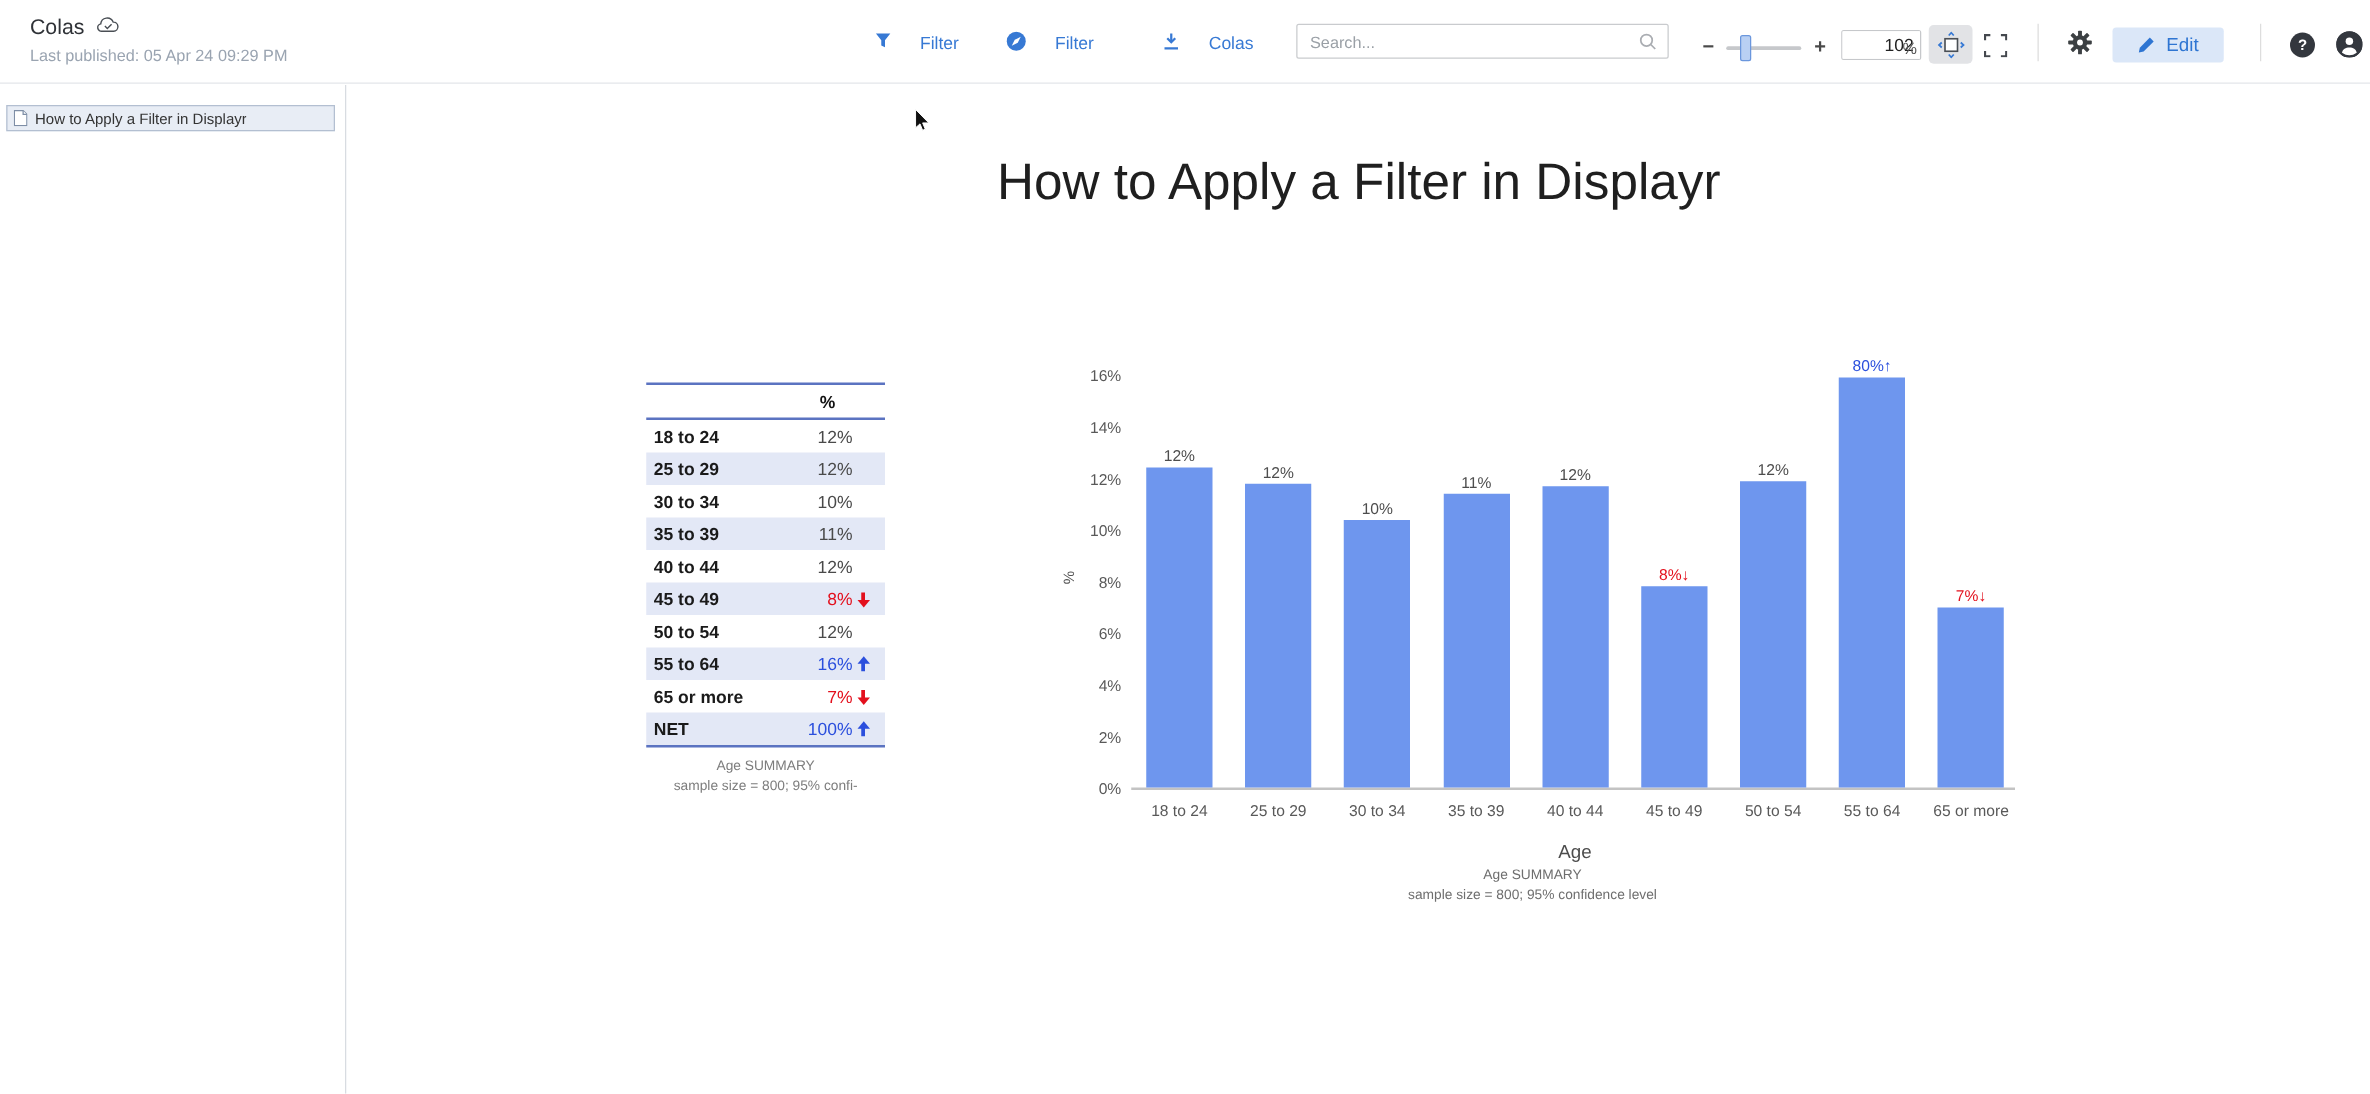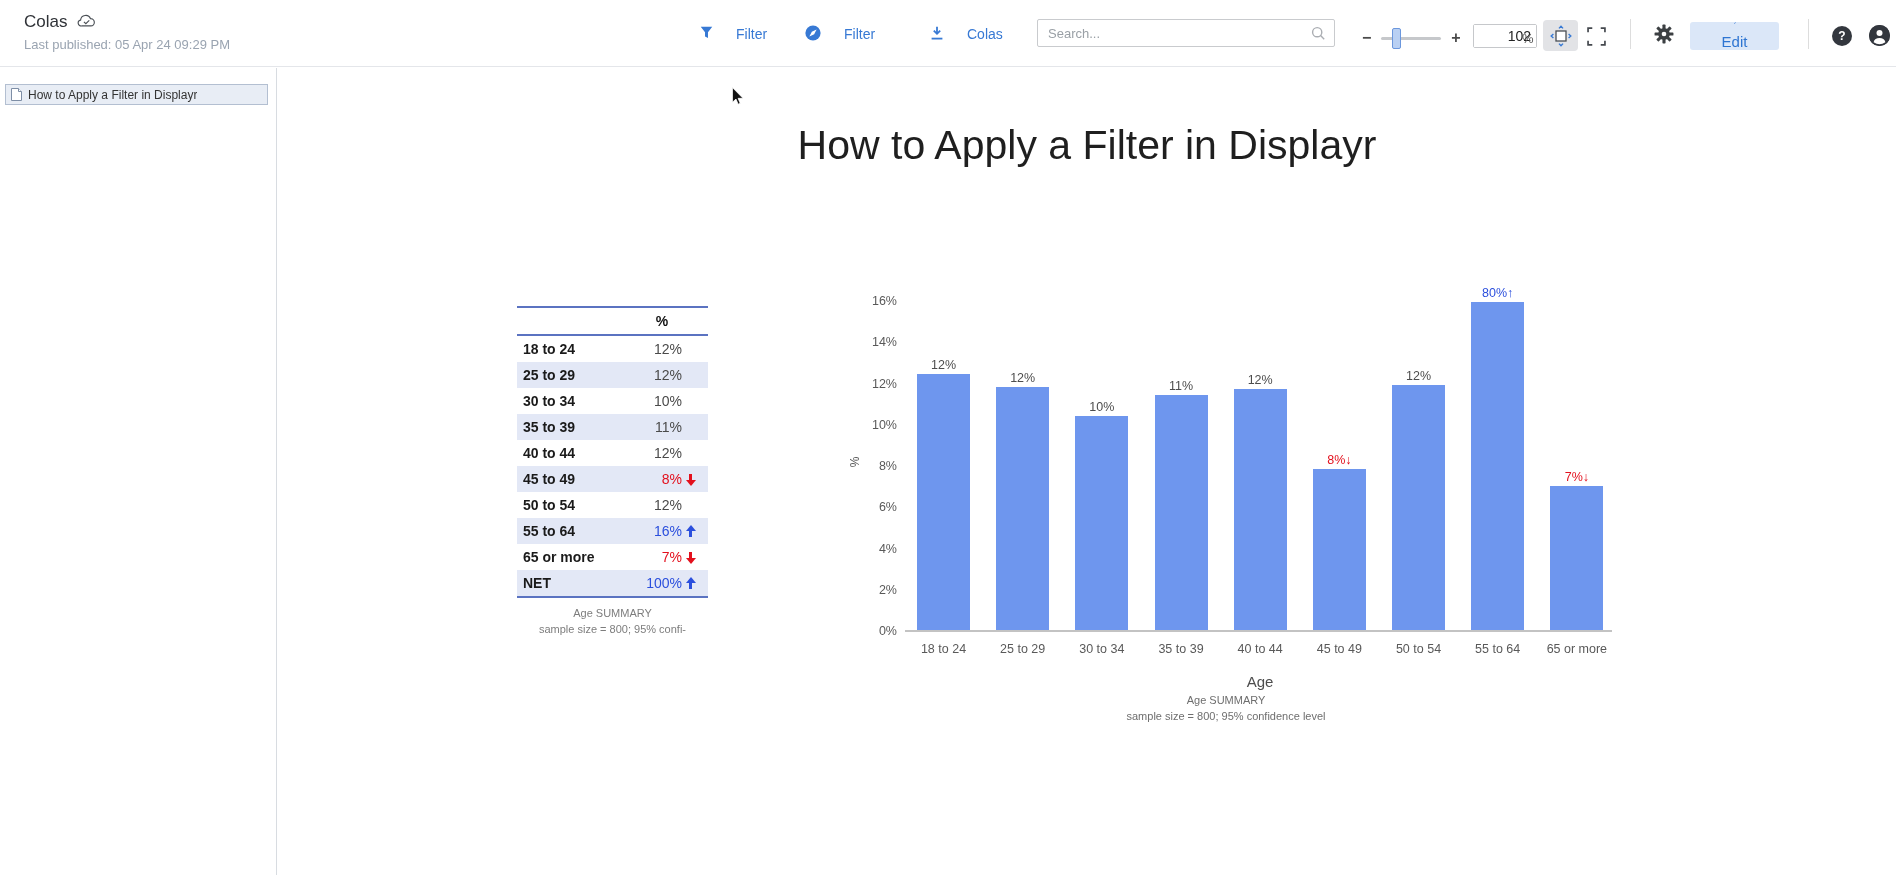--- a/index.html
+++ b/index.html
@@ -40,21 +40,21 @@
   .fit-btn { position:absolute; left:1543px; top:20px; width:35px; height:31px;
              background:#e2e3e6; border-radius:4px; display:flex; align-items:center;
              justify-content:center; cursor:pointer; }
   .fs-btn  { position:absolute; left:1584px; top:24px; width:24px; height:24px;
              display:flex; align-items:center; justify-content:center; cursor:pointer; }
   .vdiv { position:absolute; top:19px; width:1px; height:30px; background:#ddd; }
   .gear-btn { position:absolute; left:1652px; top:22px; width:24px; height:24px;
               display:flex; align-items:center; justify-content:center; cursor:pointer; }
   .edit-btn { position:absolute; left:1690px; top:22px; width:89px; height:28px;
               background:#dbe7f8; border-radius:3px; display:flex; align-items:center;
-              justify-content:center; gap:9px; cursor:pointer;flex-direction:column; }
+              justify-content:center; gap:9px; cursor:pointer; }
   .edit-btn span { font-size:15px; color:#2e75d2; }
   .round-dark { position:absolute; top:26px; width:20px; height:20px; border-radius:50%;
                 background:#33373e; color:#fff; display:flex; align-items:center;
                 justify-content:center; cursor:pointer; }
   .help-glyph { font-size:12px; font-weight:bold; }
 
   
   .sidebar { position:absolute; left:0; top:68px; width:277px; height:807px;
              background:#fff; border-right:1px solid #d8dce1; }
   .page-item { position:absolute; left:5px; top:16px; width:263px; height:21px;

